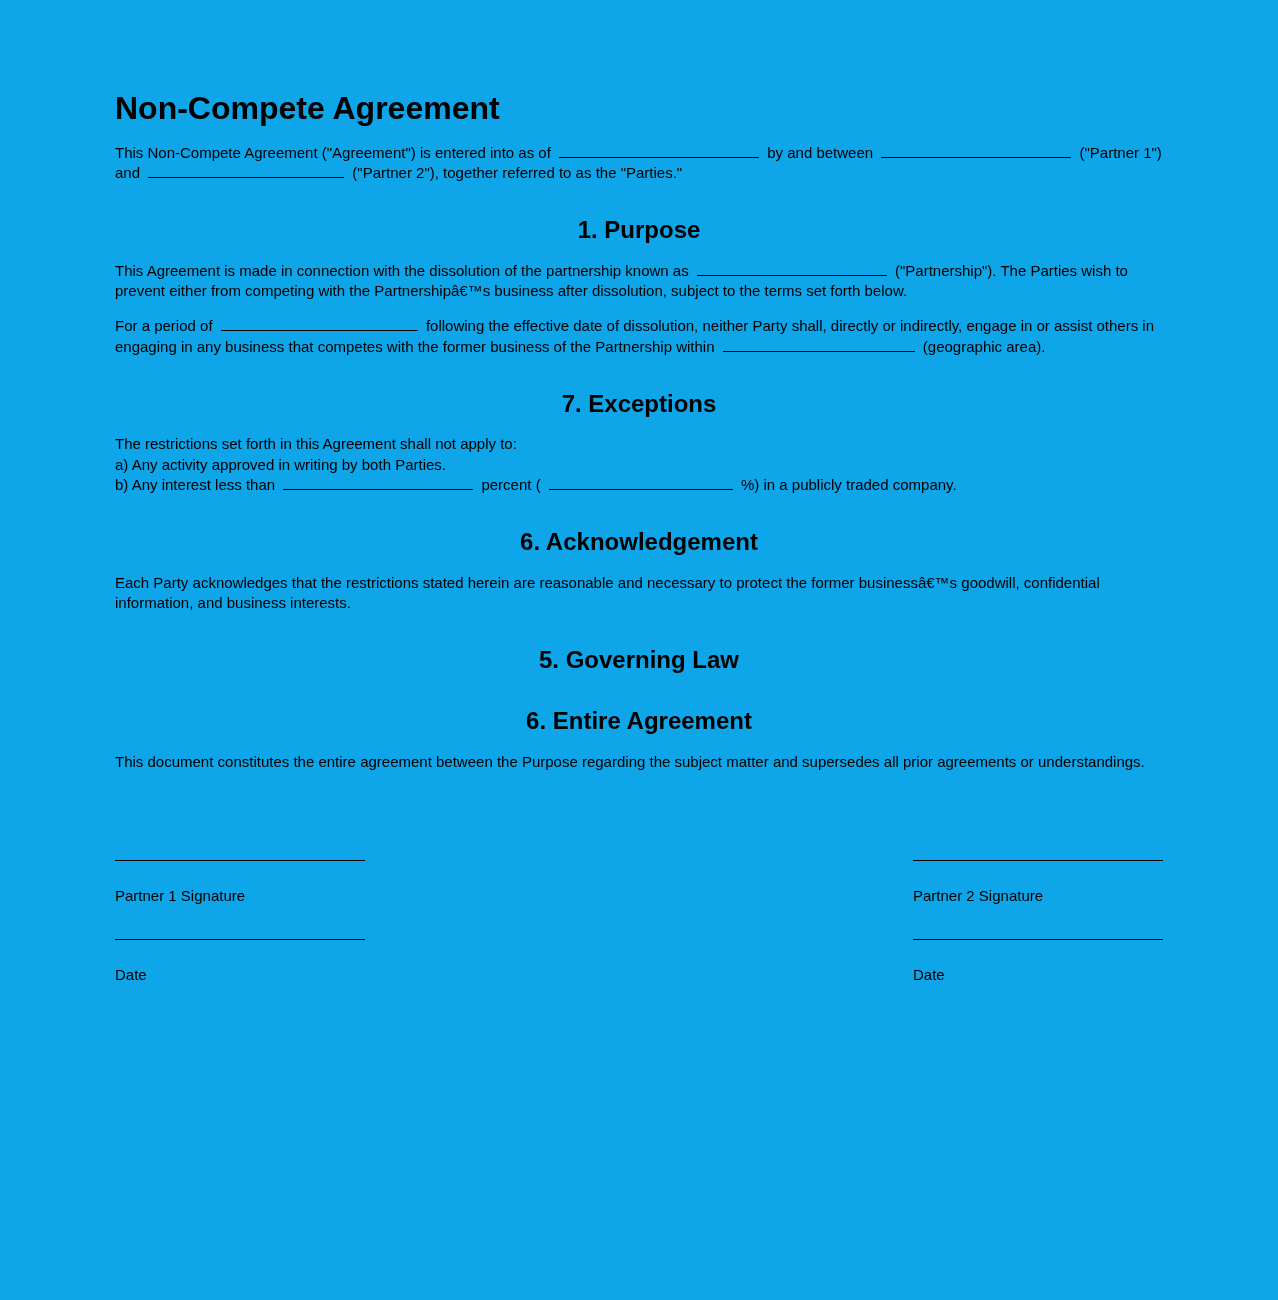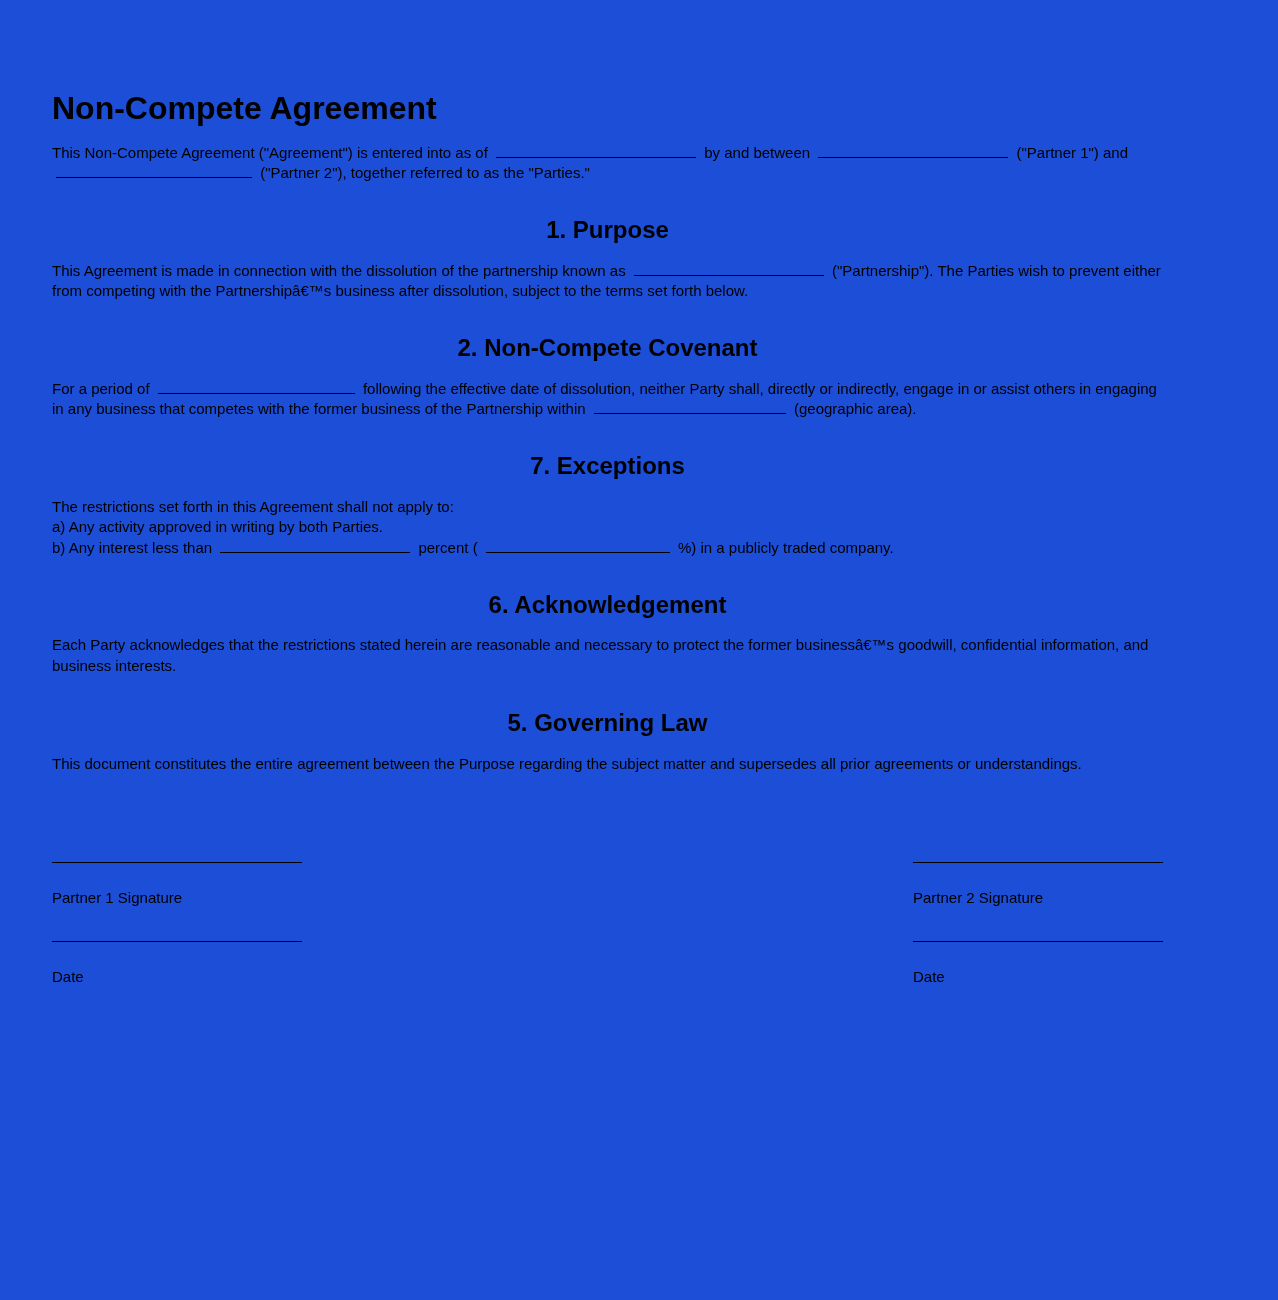--- a/index.html
+++ b/index.html
@@ -4,22 +4,22 @@
 <style>
   html, body {
     margin: 0;
     padding: 0;
     background: #ffffff;
   }
   .page {
     width: 1278px;
     height: 1300px;
     box-sizing: border-box;
-    padding: 90px 115px 40px 52px;
-    background: #1d4ed8;
+    padding: 90px 115px 40px 115px;
+    background: #0ea5e9;
     color: #000000;
     font-family: "Liberation Sans", sans-serif;
     overflow: hidden;
   }
   h1.doc-title {
     font-size: 32px;
     font-weight: bold;
     line-height: 1.15;
     margin: 0 0 16px 0;
   }
@@ -74,39 +74,39 @@
   <h1 class="doc-title">Non-Compete Agreement</h1>
 
   <p class="body-text">This Non-Compete Agreement ("Agreement") is entered into as of <span class="blank" style="width: 200px;"></span> by and between <span class="blank" style="width: 190px;"></span> ("Partner 1") and <span class="blank" style="width: 196px;"></span> ("Partner 2"), together referred to as the "Parties."</p>
 
   <section>
     <h2 class="section-heading">1. Purpose</h2>
     <p class="body-text">This Agreement is made in connection with the dissolution of the partnership known as <span class="blank" style="width: 190px;"></span> ("Partnership"). The Parties wish to prevent either from competing with the Partnershipâ€™s business after dissolution, subject to the terms set forth below.</p>
   </section>
 
   <section>
-    <h2 class="section-heading">2. Non-Compete Covenant</h2>
     <p class="body-text">For a period of <span class="blank" style="width: 197px;"></span> following the effective date of dissolution, neither Party shall, directly or indirectly, engage in or assist others in engaging in any business that competes with the former business of the Partnership within <span class="blank" style="width: 192px;"></span> (geographic area).</p>
   </section>
 
   <section>
     <h2 class="section-heading">7. Exceptions</h2>
     <p class="body-text">The restrictions set forth in this Agreement shall not apply to:<br>a) Any activity approved in writing by both Parties.<br>b) Any interest less than <span class="blank" style="width: 190px;"></span> percent ( <span class="blank" style="width: 184px;"></span> %) in a publicly traded company.</p>
   </section>
 
   <section>
     <h2 class="section-heading">6. Acknowledgement</h2>
     <p class="body-text">Each Party acknowledges that the restrictions stated herein are reasonable and necessary to protect the former businessâ€™s goodwill, confidential information, and business interests.</p>
   </section>
 
   <section>
     <h2 class="section-heading">5. Governing Law</h2>
   </section>
 
   <section>
+    <h2 class="section-heading">6. Entire Agreement</h2>
     <p class="body-text">This document constitutes the entire agreement between the Purpose regarding the subject matter and supersedes all prior agreements or understandings.</p>
   </section>
 
   <div class="signatures">
     <div class="sig-col">
       <div class="sig-line"></div>
       <p class="sig-label">Partner 1 Signature</p>
       <div class="sig-line date-line"></div>
       <p class="sig-label">Date</p>
     </div>

